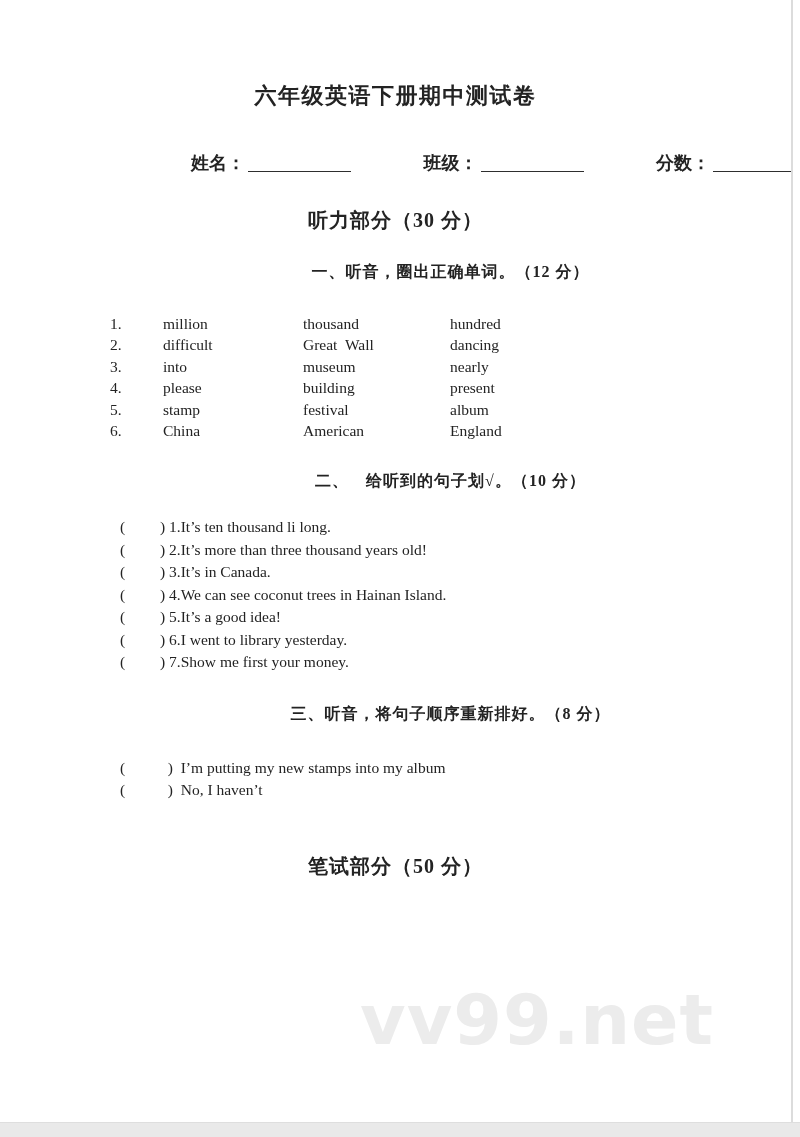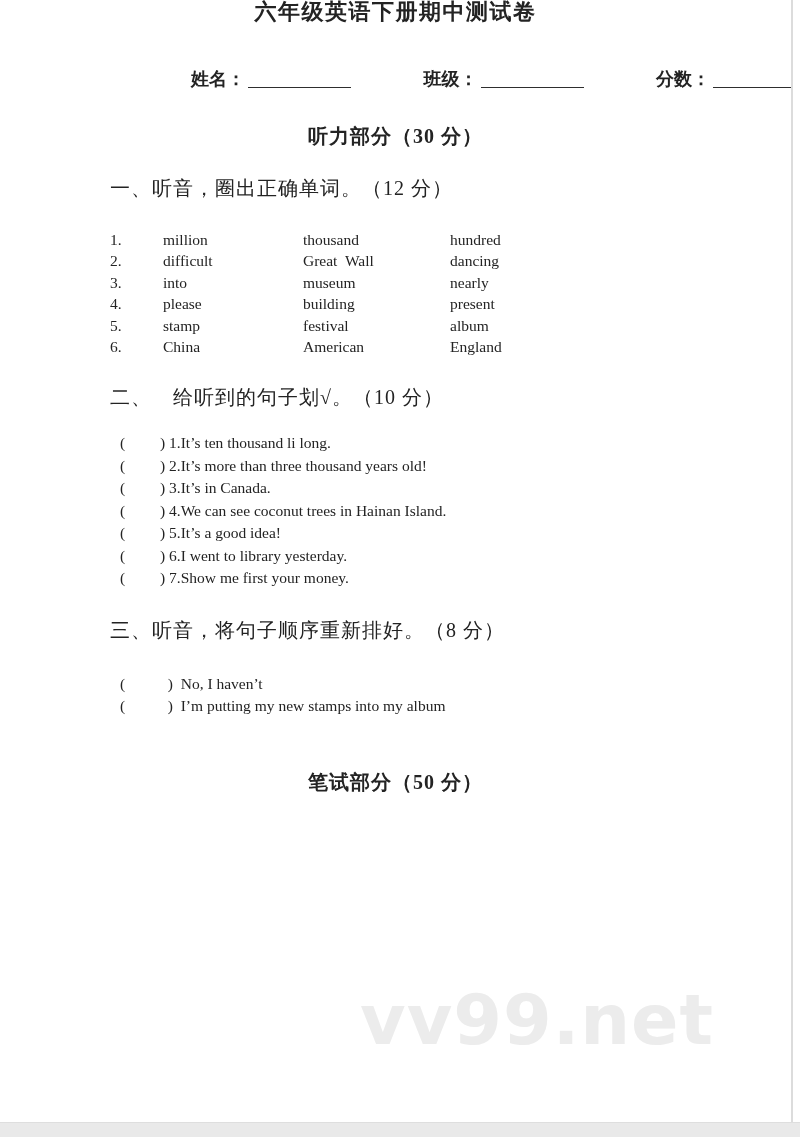--- a/index.html
+++ b/index.html
@@ -9,20 +9,21 @@
     position:relative;
     width:791px;
     height:1122px;
     background:#fff;
     border-right:2px solid #dcdcdc;
     overflow:hidden;
   }
 
   .doc-title {
     margin:0;
+    padding-top:84px;
     text-align:center;
     font-size:22px;
     font-weight:bold;
     letter-spacing:1.5px;
     line-height:24px;
   }
 
   .info-row {
     margin:44px 0 0 150px;
     font-size:18px;
@@ -44,25 +45,26 @@
     margin:34px 0 0 0;
     text-align:center;
     font-size:20px;
     font-weight:bold;
     line-height:24px;
     letter-spacing:1px;
   }
 
   .sec-heading {
     margin:27px 0 0 110px;
-    font-size:20px;
-    font-weight:normal;
+    font-size:16px;
+    font-weight:bold;
     line-height:26px;
     letter-spacing:1px;
     white-space:pre;
+    text-align:center;
   }
 
   .word-table {
     margin:28px 0 0 110px;
     font-size:15.5px;
     line-height:21.4px;
   }
   .wrow { display:flex; }
   .wnum { width:53px; }
   .wopt { white-space:pre; }
@@ -150,20 +152,20 @@
         <span class="wopt c0">China</span>
         <span class="wopt c1">American</span>
         <span class="wopt c2">England</span>
       </div>
     </div>
 
   <h3 class="sec-heading">二、　给听到的句子划√。（10 分）</h3>
   <div class="sent-list"><div class="sent">(         ) 1.It’s ten thousand li long.</div><div class="sent">(         ) 2.It’s more than three thousand years old!</div><div class="sent">(         ) 3.It’s in Canada.</div><div class="sent">(         ) 4.We can see coconut trees in Hainan Island.</div><div class="sent">(         ) 5.It’s a good idea!</div><div class="sent">(         ) 6.I went to library yesterday.</div><div class="sent">(         ) 7.Show me first your money.</div></div>
 
   <h3 class="sec-heading">三、听音，将句子顺序重新排好。（8 分）</h3>
-  <div class="sent-list wide"><div class="sent">(           )  No, I haven’t</div><div class="sent">(           )  I’m putting my new stamps into my album</div></div>
+  <div class="sent-list wide"><div class="sent">(           )  I’m putting my new stamps into my album</div><div class="sent">(           )  No, I haven’t</div></div>
 
   <h2 class="part-title written-part">笔试部分（50 分）</h2>
 
   <div class="watermark">vv99.net</div>
 </div>
 
 <div class="bottom-strip"></div>
 
 </body></html>

